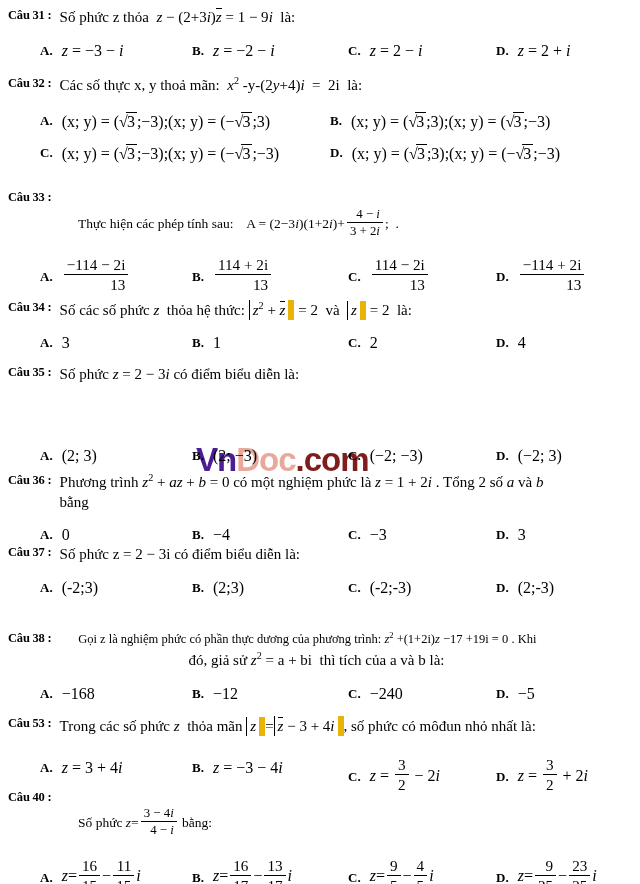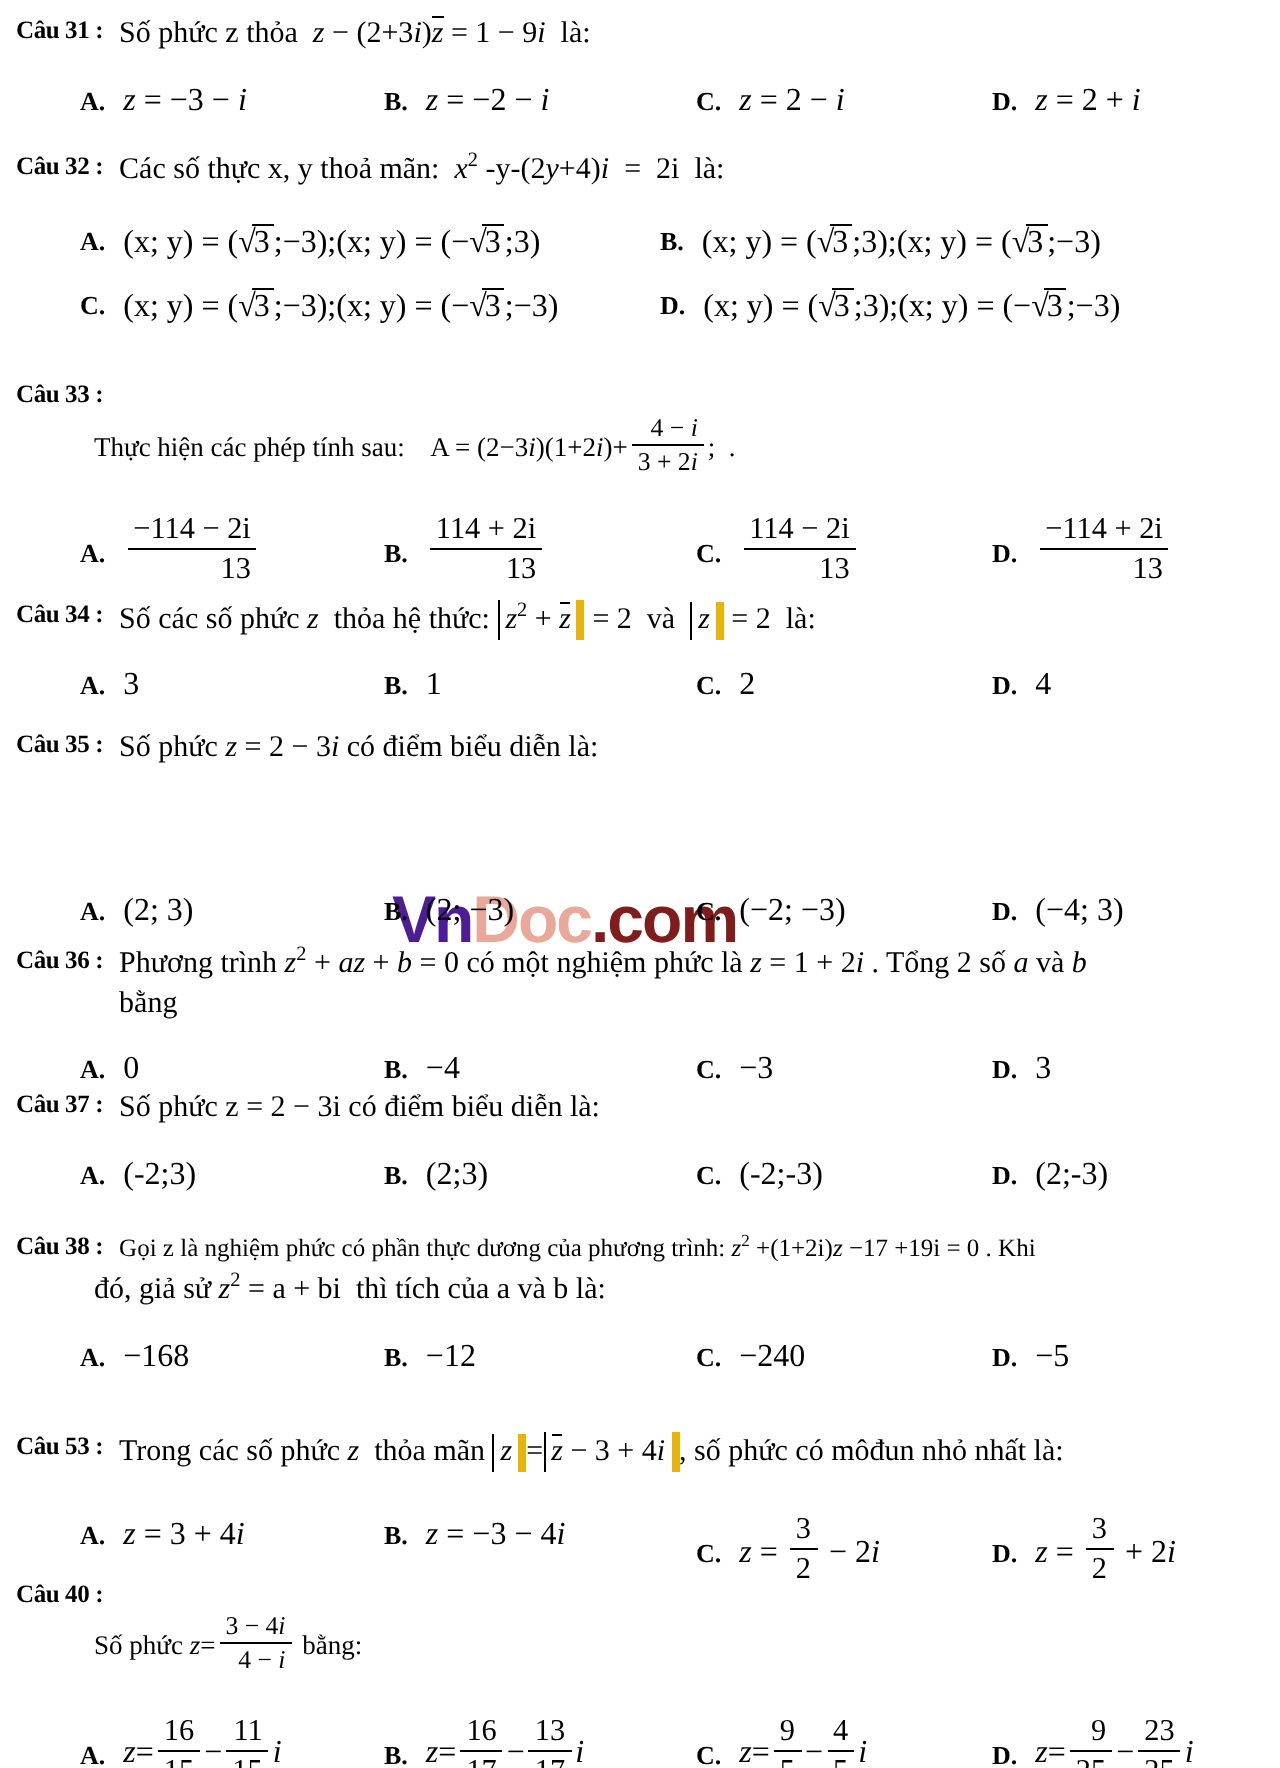--- a/index.html
+++ b/index.html
@@ -61,21 +61,21 @@
   }
   .q-stem {
     font-size: 15px;
     line-height: 1.3;
     padding-left: 8px;
     flex: 1 1 auto;
   }
   .q-stem2 {
     font-size: 13.5px;
     line-height: 1.3;
-    padding-left: 47px;
+    padding-left: 78px;
   }
 
   
   .opts {
     position: relative;
     height: 26px;
   }
   .opt {
     position: absolute;
     display: flex;
@@ -131,21 +131,21 @@
   .radical { margin-right: -1px; }
   .conj {
     display: inline-block;
     border-top: 1.1px solid #000;
     padding-top: 1px;
     line-height: 1;
   }
   .abs {
     display: inline-block;
     border-left: 1px solid #000;
-    border-right: 4px solid #eab308;
+    border-right: 6px solid #eab308;
     padding: 1px 3px;
     line-height: 1.15;
   }
   sup { font-size: 0.68em; vertical-align: super; line-height: 0; }
 </style>
 </head>
 <body>
 
 <div class="page">
 
@@ -272,21 +272,21 @@
       <div class="opt colB">
           <span class="lt">B.</span>
           <span class="val">(2; −3)</span>
         </div>
       <div class="opt colC">
           <span class="lt">C.</span>
           <span class="val">(−2; −3)</span>
         </div>
       <div class="opt colD">
           <span class="lt">D.</span>
-          <span class="val">(−4; 3)</span>
+          <span class="val">(−2; 3)</span>
         </div>
     </div>
   </div>
 
   <div class="q" style="top:473px;">
     <div class="q-head">
       <span class="q-label">Câu 36 :</span>
       <span class="q-stem">Phương trình <span class="mi">z</span><sup>2</sup> + <span class="mi">az</span> + <span class="mi">b</span> = 0 có một nghiệm phức là <span class="mi">z</span> = 1 + 2<span class="mi">i</span> . Tổng 2 số <span class="mi">a</span> và <span class="mi">b</span>&nbsp; bằng</span>
     </div>
     <div class="opts" style="margin-top:14px;">
@@ -327,21 +327,21 @@
           <span class="lt">C.</span>
           <span class="val">(-2;-3)</span>
         </div>
       <div class="opt colD">
           <span class="lt">D.</span>
           <span class="val">(2;-3)</span>
         </div>
     </div>
   </div>
 
-  <div class="q" style="top:616px;">
+  <div class="q" style="top:631px;text-align:center;">
     <div class="q-head">
       <span class="q-label">Câu 38 :</span>
       <span class="q-stem" style="font-size:12.5px;">Gọi z là nghiệm phức có phần thực dương của phương trình: <span class="mi">z</span><sup>2</sup> +(1+2i)<span class="mi">z</span> −17 +19i = 0 . Khi</span>
     </div>
     <div class="q-stem2" style="margin-top:4px;font-size:15px;">
       đó, giả sử <span class="mi">z</span><sup>2</sup> = a + bi&nbsp; thì tích của a và b là:
     </div>
     <div class="opts" style="margin-top:14px;">
       <div class="opt colA">
           <span class="lt">A.</span>

